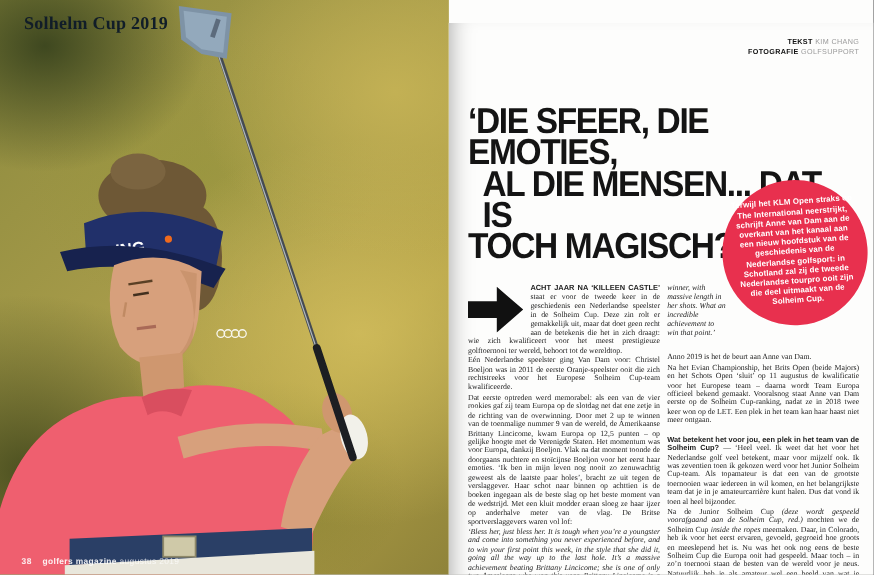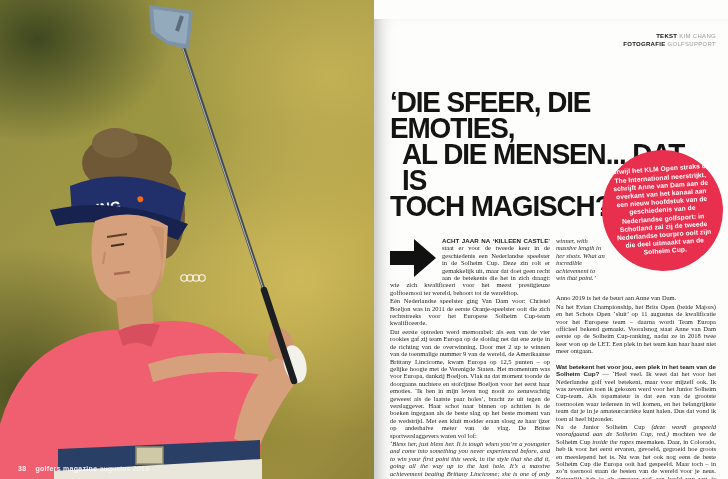--- a/index.html
+++ b/index.html
@@ -105,20 +105,21 @@
       <rect x="136" y="447" width="27" height="17" fill="#cfc9a8" stroke="#8e8868" stroke-width="1.5"></rect>
       <path d="M54,471 L262,459 L262,479 L54,479 Z" fill="#e9e7dc"></path>
 
       <g stroke="#ffffff" fill="none" stroke-width="1.1" opacity=".9">
         <circle cx="184" cy="278" r="3.2"></circle>
           <circle cx="190" cy="278" r="3.2"></circle>
         <circle cx="196" cy="278" r="3.2"></circle>
           <circle cx="202" cy="278" r="3.2"></circle>
       </g>
     </svg>
+    <div class="kicker">Solhelm Cup 2019</div>
     <div class="page-foot">
       <span class="num">38</span><span class="mag">golfers magazine</span>
       <span class="issue">augustus 2019</span>
     </div>
   </div>
 
   <div class="page-right">
 
     <div class="credits">
       <div><b>TEKST</b><span> KIM CHANG</span></div>

